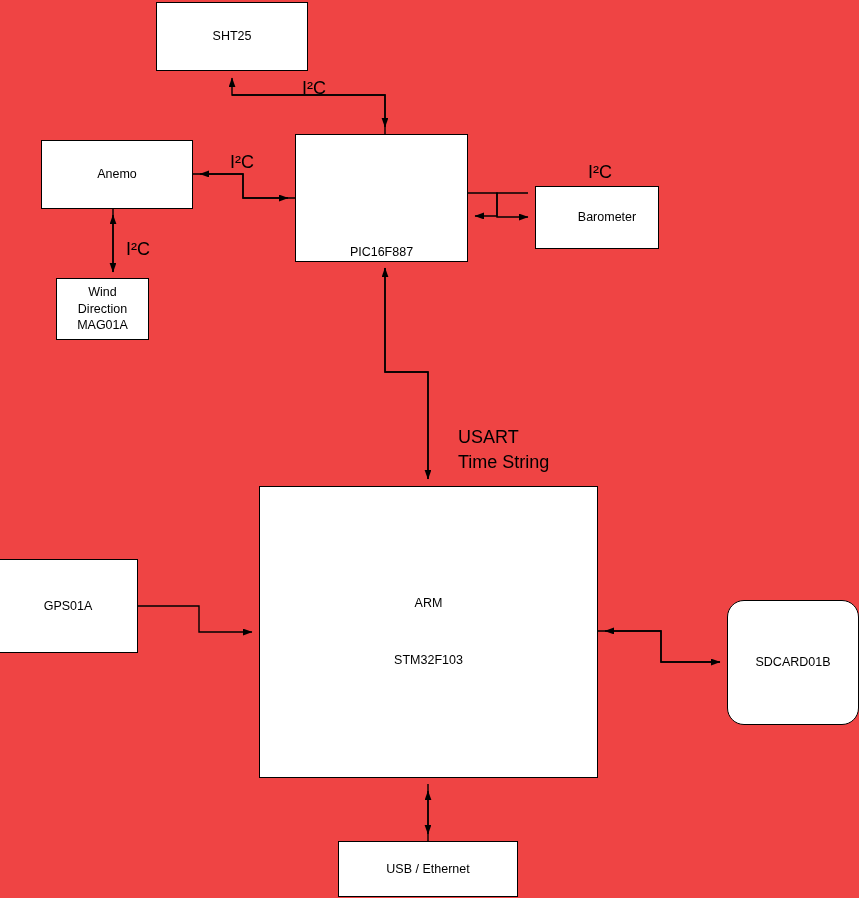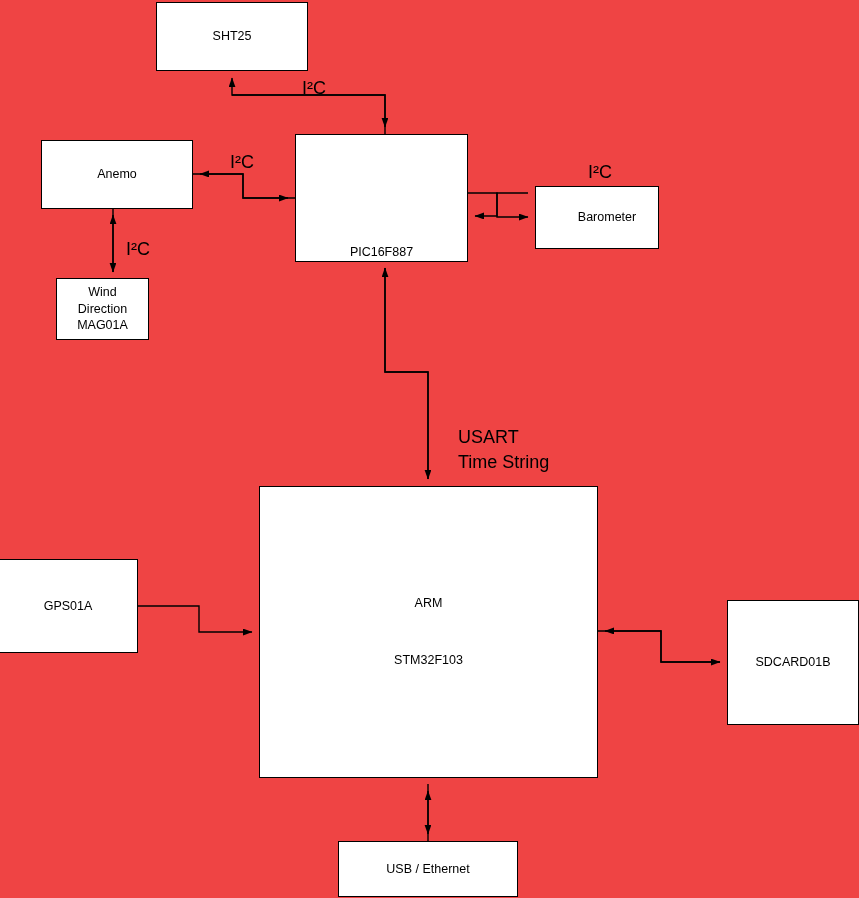--- a/index.html
+++ b/index.html
@@ -110,21 +110,21 @@
 
   <div class="node" style="left:259px;top:486px;width:339px;height:292px;gap:40px;">
     <span>ARM</span>
     <span class="line2">STM32F103</span>
   </div>
 
   <div class="node" style="left:-2px;top:559px;width:140px;height:94px;">
     <span>GPS01A</span>
   </div>
 
-  <div class="node" style="left:727px;top:600px;width:132px;height:125px;">
+  <div class="node" style="left:727px;top:600px;width:132px;height:125px;border-radius:17px;">
     <span>SDCARD01B</span>
   </div>
 
   <div class="node" style="left:338px;top:841px;width:180px;height:56px;text-align:center;">
     <span>USB / Ethernet</span>
   </div>
 
   <div class="edge-label" style="left:302px;top:76px;">I²C</div>
   <div class="edge-label" style="left:230px;top:150px;">I²C</div>
   <div class="edge-label" style="left:588px;top:160px;">I²C</div>

